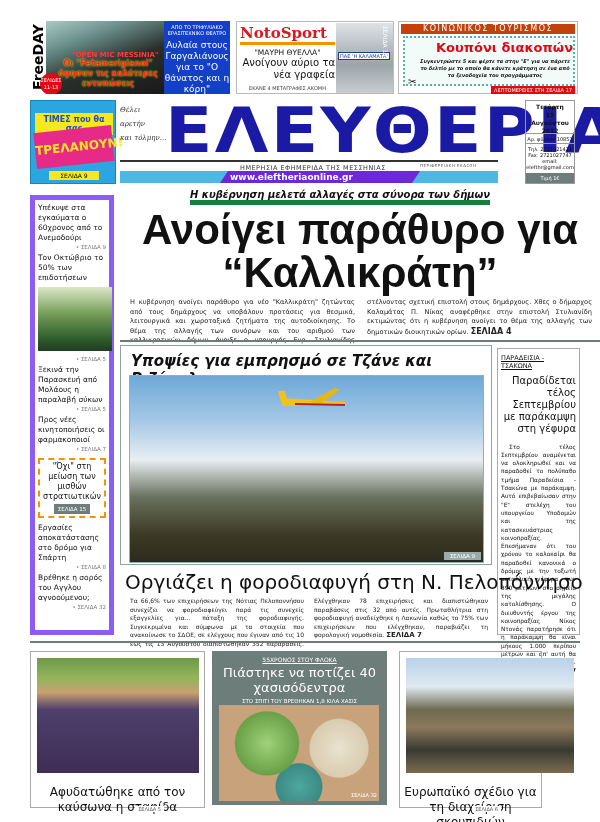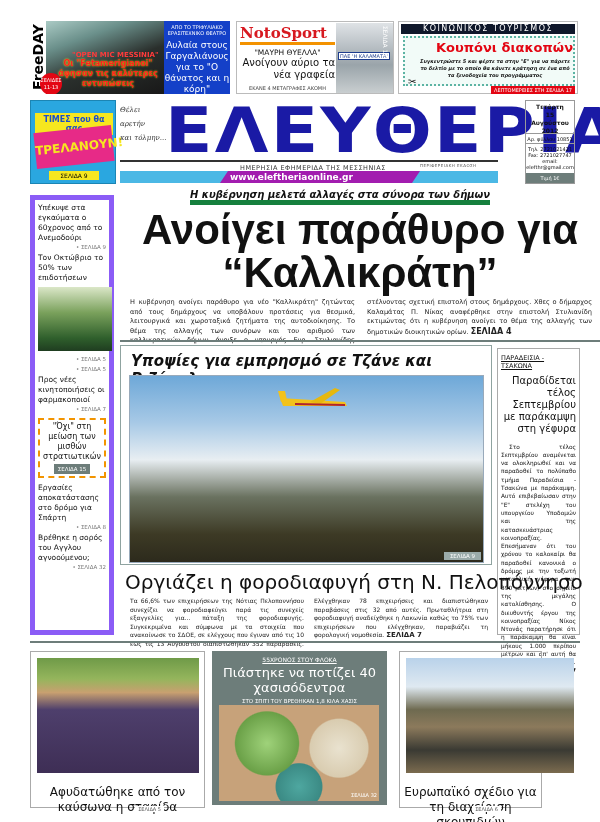--- a/index.html
+++ b/index.html
@@ -18,37 +18,37 @@
 #promo2{left:236px;top:21px;width:158px;height:73px;border:1px solid #bbb;background:#fff}
 #promo2 .logo{position:absolute;left:3px;top:2px;font-family:"DejaVu Serif",serif;font-weight:bold;color:#d71920;font-size:15px}
 #promo2 .bar{position:absolute;left:3px;top:20px;width:95px;height:3px;background:#f39200}
 #promo2 .q{position:absolute;left:3px;top:26px;width:95px;text-align:center;font-size:7.5px}
 #promo2 .h{position:absolute;left:3px;top:35px;width:95px;text-align:right;font-size:10px;line-height:12px}
 #promo2 .f{position:absolute;left:3px;top:63px;width:95px;text-align:center;font-size:5px;color:#444}
 #promo2 .img{position:absolute;left:99px;top:1px;width:57px;height:70px;background:linear-gradient(180deg,#dfe3e6,#9aa4aa 60%,#c9ced0)}
 #promo2 .sign{position:absolute;left:101px;top:30px;width:52px;height:8px;background:#fff;border:1px solid #1e3d8e;font-size:5px;color:#1e3d8e;text-align:center;line-height:7px}
 #promo2 .side{position:absolute;left:145px;top:4px;font-size:6px;color:#fff;writing-mode:vertical-rl}
 #promo3{left:398px;top:21px;width:180px;height:73px;border:1px solid #bbb;background:#fff}
-#promo3 .t{position:absolute;left:2px;top:2px;width:174px;height:10px;background:#0f172a;color:#fff;font-size:8px;text-align:center;line-height:10px;letter-spacing:1.5px}
+#promo3 .t{position:absolute;left:2px;top:2px;width:174px;height:10px;background:#c2410c;color:#fff;font-size:8px;text-align:center;line-height:10px;letter-spacing:1.5px}
 #promo3 .box{position:absolute;left:4px;top:14px;width:172px;height:50px;border:2px dotted #5cb3a3;background:#f2fbf8}
 #promo3 .h{position:absolute;left:0;top:2px;width:168px;text-align:right;color:#e30613;font-weight:bold;font-size:13px}
 #promo3 .s{position:absolute;left:12px;top:20px;width:156px;text-align:center;font-size:5px;font-style:italic;font-weight:bold;line-height:7px}
 #promo3 .sc{position:absolute;left:3px;top:38px;font-size:10px}
 #promo3 .f{position:absolute;right:2px;top:64px;background:#e30613;color:#fff;font-size:5px;padding:1px 3px}
 
 #ad-prices{left:30px;top:100px;width:86px;height:84px;background:#2aa7e0;border:1px solid #1b85b4}
 #ad-prices .l1{position:absolute;left:4px;top:12px;width:78px;background:#f6e71f;color:#1c4fc9;font-size:8px;font-weight:bold;text-align:center;padding:2px 0}
 #ad-prices .l2{position:absolute;left:4px;top:28px;width:78px;height:36px;background:#e72a87;color:#f6e71f;font-size:12px;font-weight:bold;text-align:center;line-height:36px;transform:rotate(-6deg)}
 #ad-prices .l3{position:absolute;left:18px;top:70px;width:50px;background:#f6e71f;color:#000;font-size:6px;text-align:center;padding:1px 0}
 #motto{left:120px;top:103px;font-family:"DejaVu Serif",serif;font-style:italic;font-size:7px;line-height:14px;color:#333}
 #logo{left:165px;top:96px;font-family:"DejaVu Sans",sans-serif;font-weight:bold;font-size:62px;color:#1a1aa5;letter-spacing:2px;line-height:70px;transform:scaleX(1.12);transform-origin:left}
 #tagline{left:120px;top:160px;width:378px;border-top:2px solid #333;font-size:6.5px;letter-spacing:0.5px;color:#333;padding-top:2px;padding-left:120px}
 #tagline .re{position:absolute;left:300px;top:2px;font-size:4px;line-height:4px;text-align:center;color:#555}
 #urlbar{left:120px;top:171px;width:378px;height:12px;background:#4bb8e5}
-#urlbar .red{position:absolute;left:100px;top:0;width:200px;height:12px;background:#a21caf;color:#fff;font-weight:bold;font-size:9px;line-height:12px;padding-left:10px;clip-path:polygon(4% 0,100% 0,96% 100%,0 100%)}
+#urlbar .red{position:absolute;left:100px;top:0;width:200px;height:12px;background:#6d28d9;color:#fff;font-weight:bold;font-size:9px;line-height:12px;padding-left:10px;clip-path:polygon(4% 0,100% 0,96% 100%,0 100%)}
 #infobox{left:525px;top:100px;width:50px;height:84px;border:1px solid #999;font-size:5px;text-align:center}
 #infobox .d{font-weight:bold;font-size:6px;line-height:8px;padding-top:2px;height:32px}
 #infobox .n{border-top:1px solid #999;height:10px;line-height:10px}
 #infobox .c{border-top:1px solid #999;height:30px;line-height:6px;padding-top:2px}
 #infobox .p{background:#6d7d7a;color:#fff;height:10px;line-height:10px}
 
 #leftcol{left:30px;top:195px;width:84px;height:440px;border:5px solid #8b5cf6;padding:3px;font-size:7.5px;line-height:10px}
 .lc-item{margin-bottom:2px}
 .lc-page{text-align:right;font-size:5.5px;color:#777;line-height:8px}
 #leftcol .photo{width:74px;height:64px;margin:4px 0;background:linear-gradient(180deg,#dbe7c8 0%,#7aa15c 40%,#2f5f2c 80%,#1f3d20 100%)}
@@ -166,20 +166,21 @@
   <div class="lc-item">
     <div>Υπέκυψε στα εγκαύματα ο 60χρονος από το Ανεμοδούρι</div>
     <div class="lc-page">• ΣΕΛΙΔΑ 9</div>
   </div>
   <div class="lc-item">
     <div>Τον Οκτώβριο το 50% των επιδοτήσεων</div>
     <div class="photo"></div>
     <div class="lc-page">• ΣΕΛΙΔΑ 5</div>
   </div>
   <div class="lc-item">
+    <div>Ξεκινά την Παρασκευή από Μολάους η παραλαβή σύκων</div>
     <div class="lc-page">• ΣΕΛΙΔΑ 5</div>
   </div>
   <div class="lc-item">
     <div>Προς νέες κινητοποιήσεις οι φαρμακοποιοί</div>
     <div class="lc-page">• ΣΕΛΙΔΑ 7</div>
   </div>
   <div class="dash">
     <div>"Όχι" στη μείωση των μισθών στρατιωτικών</div>
     <div class="p">ΣΕΛΙΔΑ 15</div>
   </div>

